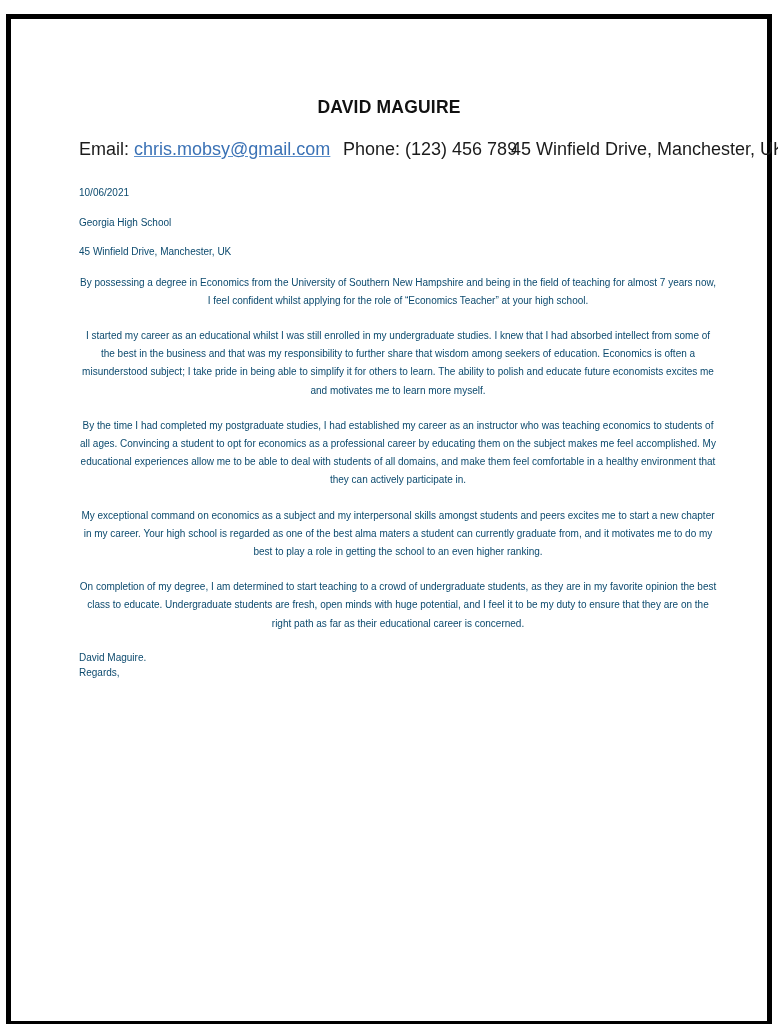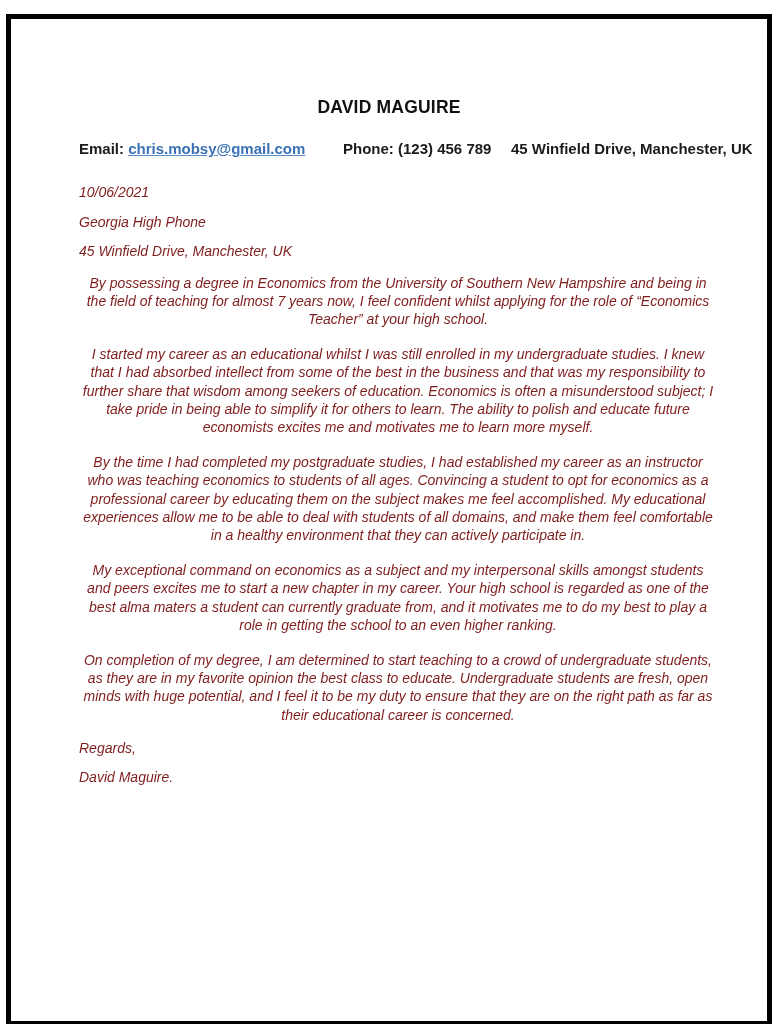--- a/index.html
+++ b/index.html
@@ -48,23 +48,22 @@
     letter-spacing: 0.2px;
     color: #111111;
   }
 
   .contact-row {
     position: absolute;
     left: 68px;
     right: 52px;
     top: 120px;
     height: 20px;
-    font-size: 15px;
+    font-size: 18px;
     color: #1b1b1b;
-    font-weight: bold;
   }
   .contact-item {
     position: absolute;
     white-space: nowrap;
     line-height: 20px;
   }
   .contact-email   { left: 0px; }
   .contact-phone   { left: 264px; }
   .contact-address { left: 432px; }
 
@@ -75,23 +74,22 @@
     text-decoration-color: #5b8fcc;
     cursor: pointer;
   }
 
   
   .body-block {
     position: absolute;
     left: 68px;
     top: 166px;
     width: 638px;
-    color: #7f1d1d;
-    font-size: 14px;
-    font-style: italic;
+    color: #0c4a6e;
+    font-size: 10px;
   }
 
   .addr-line {
     line-height: 15px;
     margin: 0 0 14.5px 0;
     white-space: nowrap;
   }
 
   .salutation {
     line-height: 15px;
@@ -123,28 +121,28 @@
         <span class="email-label">Email:</span>
         <span class="email-link">chris.mobsy@gmail.com</span>
       </div>
       <div class="contact-item contact-phone">Phone: (123) 456 789</div>
       <div class="contact-item contact-address">45 Winfield Drive, Manchester, UK</div>
     </div>
 
     <div class="body-block">
 
       <div class="addr-line">10/06/2021</div>
-      <div class="addr-line">Georgia High Phone</div>
+      <div class="addr-line">Georgia High School</div>
       <div class="addr-line">45 Winfield Drive, Manchester, UK</div>
 
 
       <p class="para">By possessing a degree in Economics from the University of Southern New Hampshire and being in the field of teaching for almost 7 years now, I feel confident whilst applying for the role of “Economics Teacher” at your high school.</p>
       <p class="para">I started my career as an educational whilst I was still enrolled in my undergraduate studies. I knew that I had absorbed intellect from some of the best in the business and that was my responsibility to further share that wisdom among seekers of education. Economics is often a misunderstood subject; I take pride in being able to simplify it for others to learn. The ability to polish and educate future economists excites me and motivates me to learn more myself.</p>
       <p class="para">By the time I had completed my postgraduate studies, I had established my career as an instructor who was teaching economics to students of all ages. Convincing a student to opt for economics as a professional career by educating them on the subject makes me feel accomplished. My educational experiences allow me to be able to deal with students of all domains, and make them feel comfortable in a healthy environment that they can actively participate in.</p>
       <p class="para">My exceptional command on economics as a subject and my interpersonal skills amongst students and peers excites me to start a new chapter in my career. Your high school is regarded as one of the best alma maters a student can currently graduate from, and it motivates me to do my best to play a role in getting the school to an even higher ranking.</p>
       <p class="para">On completion of my degree, I am determined to start teaching to a crowd of undergraduate students, as they are in my favorite opinion the best class to educate. Undergraduate students are fresh, open minds with huge potential, and I feel it to be my duty to ensure that they are on the right path as far as their educational career is concerned.</p>
 
+      <div class="closing-line last">David Maguire.</div>
       <div class="closing-line">Regards,</div>
-      <div class="closing-line last">David Maguire.</div>
 
     </div>
   </div>
 </div>
 
 </body></html>

